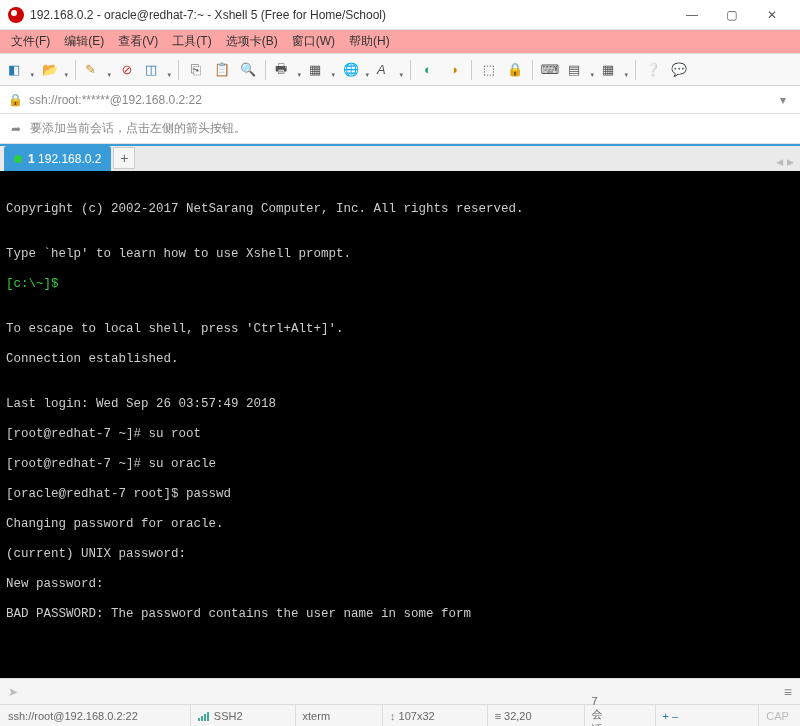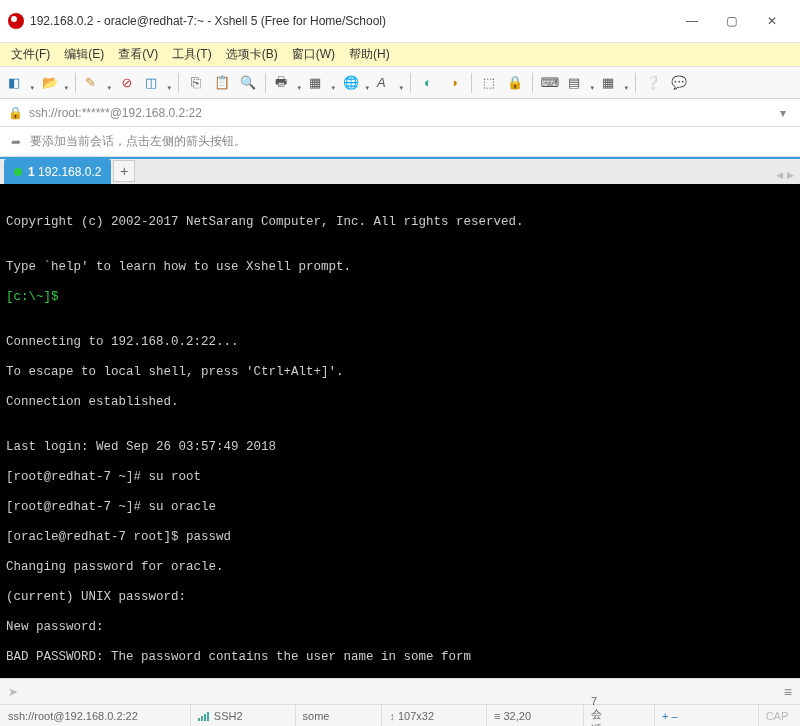--- a/index.html
+++ b/index.html
@@ -1,25 +1,25 @@
 <!DOCTYPE html>
 <html><head>
 <meta charset="utf-8">
 <style>
 * { margin:0; padding:0; box-sizing:border-box; }
 body { font-family:"Segoe UI","Tahoma",sans-serif; font-size:12px; background:#f0f0f0; width:800px; height:726px; overflow:hidden; display:flex; flex-direction:column; }
 
-.titlebar { height:43px; background:#fff; display:flex; align-items:center; padding:0 8px; border-bottom:1px solid #e0e0e0; }
+.titlebar { height:30px; background:#fff; display:flex; align-items:center; padding:0 8px; border-bottom:1px solid #e0e0e0; }
 .titlebar .app-icon { width:16px; height:16px; background:#c00; border-radius:50%; margin-right:6px; position:relative; }
 .titlebar .app-icon::after { content:""; position:absolute; left:3px; top:3px; width:6px; height:6px; background:#fff; border-radius:50%; }
 .titlebar .title { flex:1; font-size:12px; color:#333; }
 .titlebar .win-btns { display:flex; gap:0; }
 .titlebar .win-btn { width:40px; height:24px; display:flex; align-items:center; justify-content:center; color:#555; cursor:pointer; }
 
-.menubar { height:24px; background:#fef9c3; display:flex; align-items:center; padding:0 4px; border-bottom:1px solid #e0e0e0; }
+.menubar { height:24px; background:#fca5a5; display:flex; align-items:center; padding:0 4px; border-bottom:1px solid #e0e0e0; }
 .menubar .mitem { padding:3px 7px; font-size:12px; color:#333; cursor:pointer; }
 
 .toolbar { height:32px; background:#f8f8f8; display:flex; align-items:center; padding:0 4px; border-bottom:1px solid #d5d5d5; gap:2px; }
 .toolbar .tb-btn { width:24px; height:24px; display:flex; align-items:center; justify-content:center; cursor:pointer; font-size:13px; color:#555; position:relative; }
 .toolbar .tb-btn.wdrop { width:32px; justify-content:flex-start; padding-left:4px;}
 .toolbar .tb-btn.wdrop::after { content:"▾"; font-size:7px; position:absolute; right:2px; bottom:3px; color:#666;}
 .toolbar .sep { width:1px; height:20px; background:#ccc; margin:0 3px; }
 
 .addrbar { height:28px; background:#fff; display:flex; align-items:center; padding:0 8px; border-bottom:1px solid #e0e0e0; color:#888; font-size:12px; }
 .addrbar .lock { color:#999; margin-right:6px; }
@@ -127,21 +127,20 @@
     <span>▶</span>
   </div>
 </div>
 
 <div class="terminal">
 <div class="line">Copyright (c) 2002-2017 NetSarang Computer, Inc. All rights reserved.</div>
 <div class="line"></div>
 <div class="line">Type `help' to learn how to use Xshell prompt.</div>
 <div class="line"><span class="green">[c:\~]$ </span></div>
 <div class="line"></div>
-<div class="line">Connecting to 192.168.0.2:22...</div>
 <div class="line">To escape to local shell, press 'Ctrl+Alt+]'.</div>
 <div class="line">Connection established.</div>
 <div class="line"></div>
 <div class="line">Last login: Wed Sep 26 03:57:49 2018</div>
 <div class="line">[root@redhat-7 ~]# su root</div>
 <div class="line">[root@redhat-7 ~]# su oracle</div>
 <div class="line">[oracle@redhat-7 root]$ passwd</div>
 <div class="line">Changing password for oracle.</div>
 <div class="line">(current) UNIX password:</div>
 <div class="line">New password:</div>
@@ -171,21 +170,21 @@
   <div class="seg">ssh://root@192.168.0.2:22</div>
   <div class="seg">
     <span class="barsig">
         <span class="b1"></span>
         <span class="b2"></span>
         <span class="b3"></span>
         <span class="b4"></span>
       </span>
     <span>SSH2</span>
   </div>
-  <div class="seg">some</div>
+  <div class="seg">xterm</div>
   <div class="seg">
       <span style="color:#888;margin-right:3px;">↕</span>
       <span>107x32</span>
     </div>
   <div class="seg">
       <span style="margin-right:3px;">≡</span>
       <span>32,20</span>
     </div>
   <div class="seg">7 会话</div>
   <div class="seg"><span style="color:#2a7ab0;">+</span>&nbsp;<span style="color:#2a7ab0;">‒</span></div>

